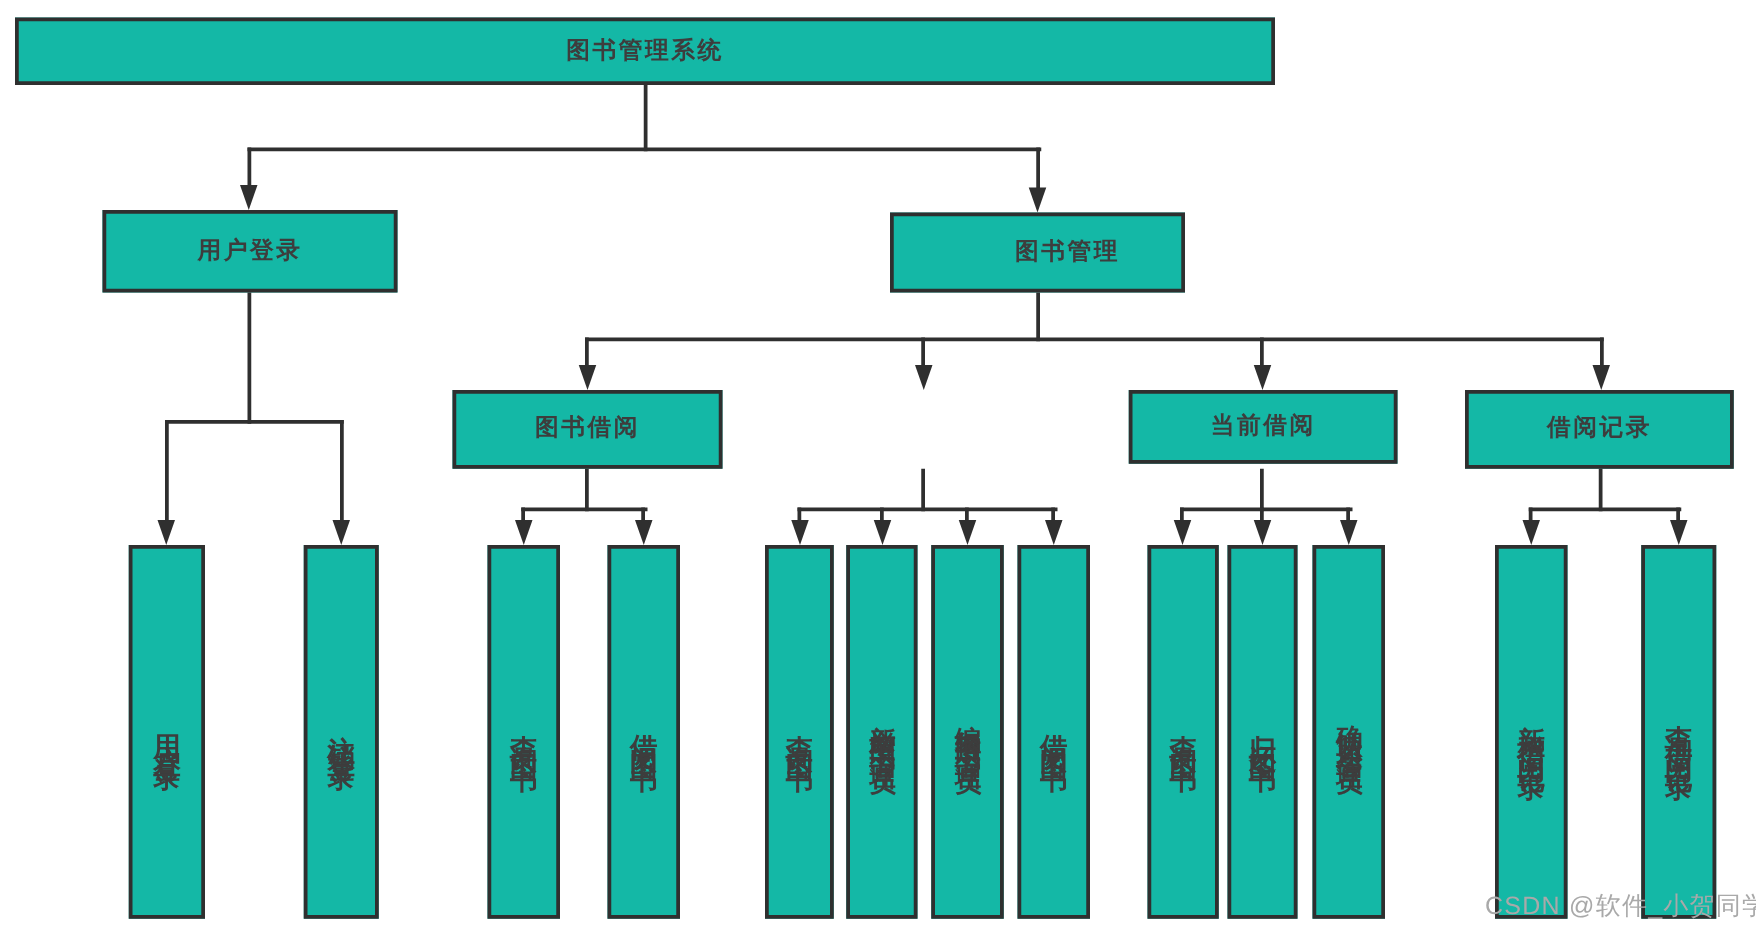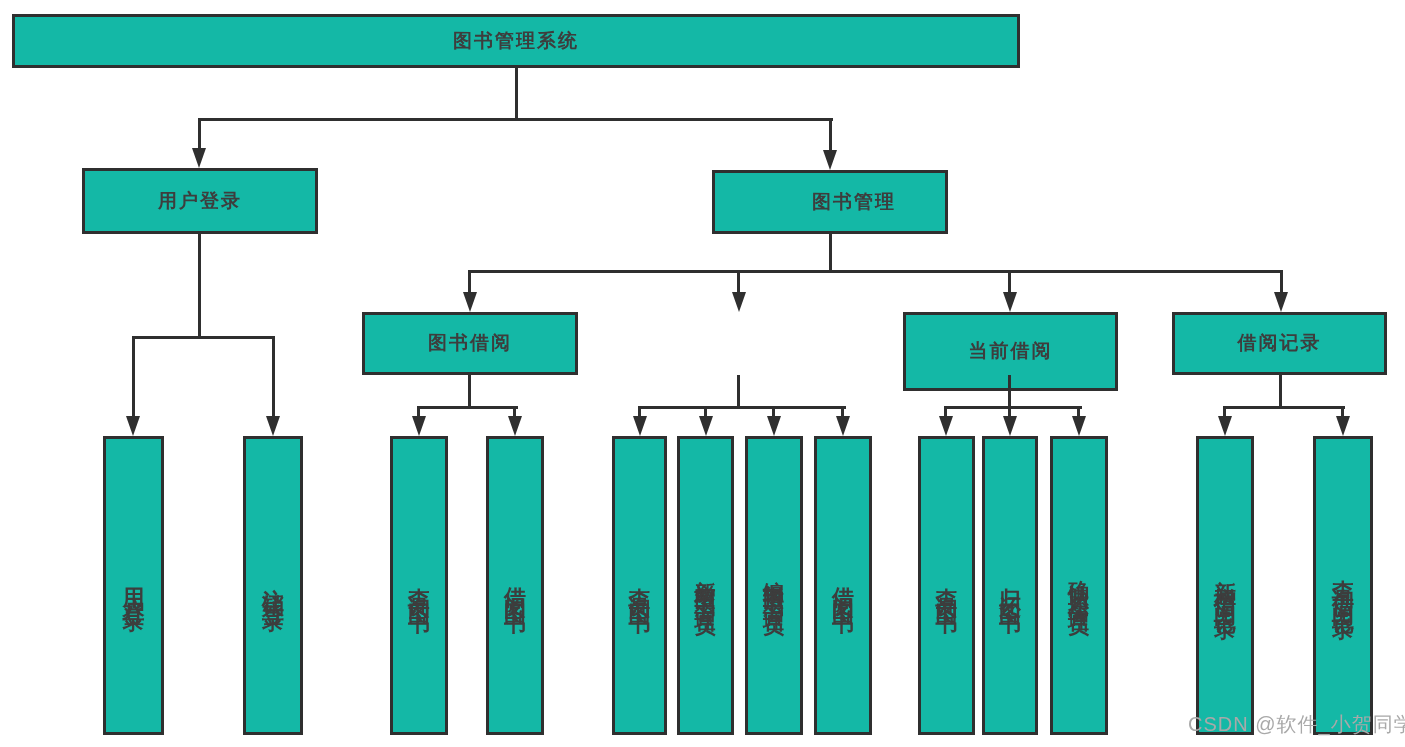--- a/index.html
+++ b/index.html
@@ -78,21 +78,21 @@
   <div class="box hbox" style="left:82px;top:168px;width:236px;height:66px;">
     <span>用户登录</span>
   </div>
   <div class="box hbox" style="left:712px;top:170px;width:236px;height:64px;padding-left:48px;">
     <span>图书管理</span>
   </div>
 
   <div class="box hbox" style="left:362px;top:312px;width:216px;height:63px;">
     <span>图书借阅</span>
   </div>
-  <div class="box hbox" style="left:903px;top:312px;width:215px;height:79px;">
+  <div class="box hbox" style="left:903px;top:312px;width:215px;height:59px;">
     <span>当前借阅</span>
   </div>
   <div class="box hbox" style="left:1172px;top:312px;width:215px;height:63px;">
     <span>借阅记录</span>
   </div>
 
   <div class="box vbox" style="left:103px;width:61px;">
     <span>用户登录</span>
   </div>
   <div class="box vbox" style="left:243px;width:60px;">

